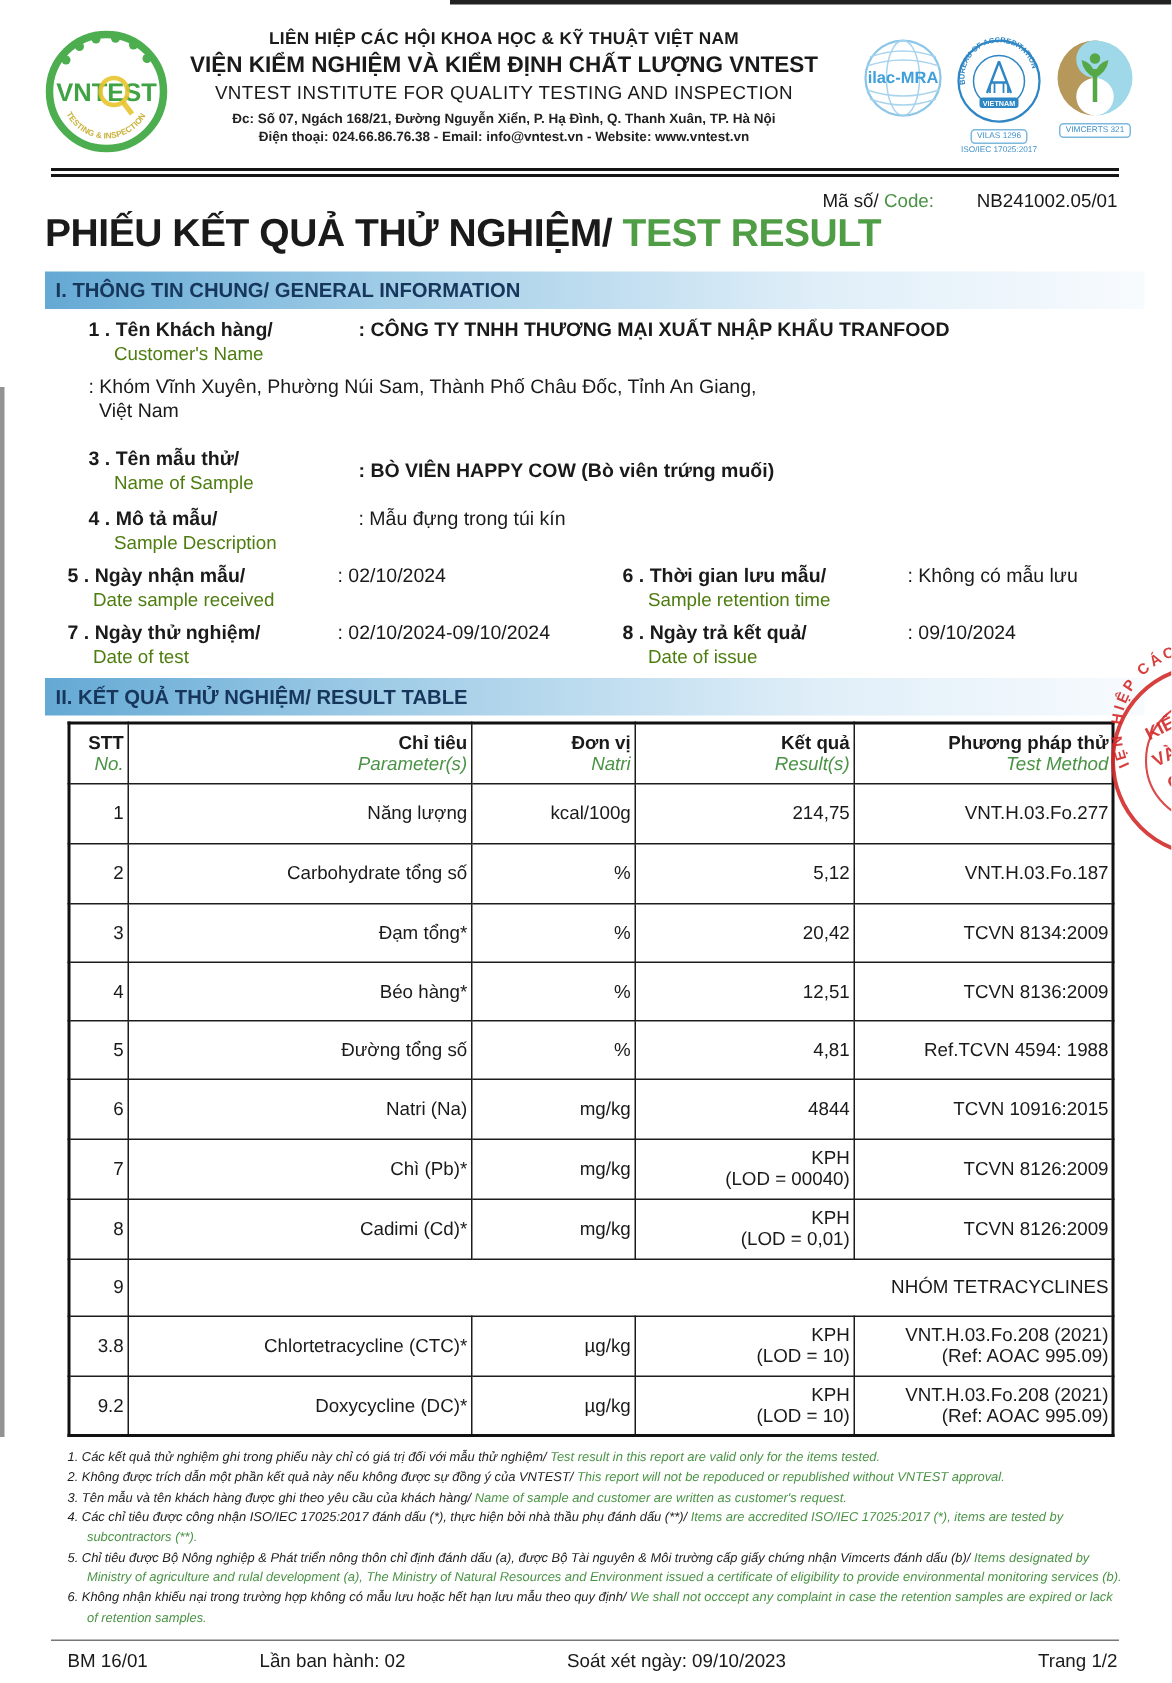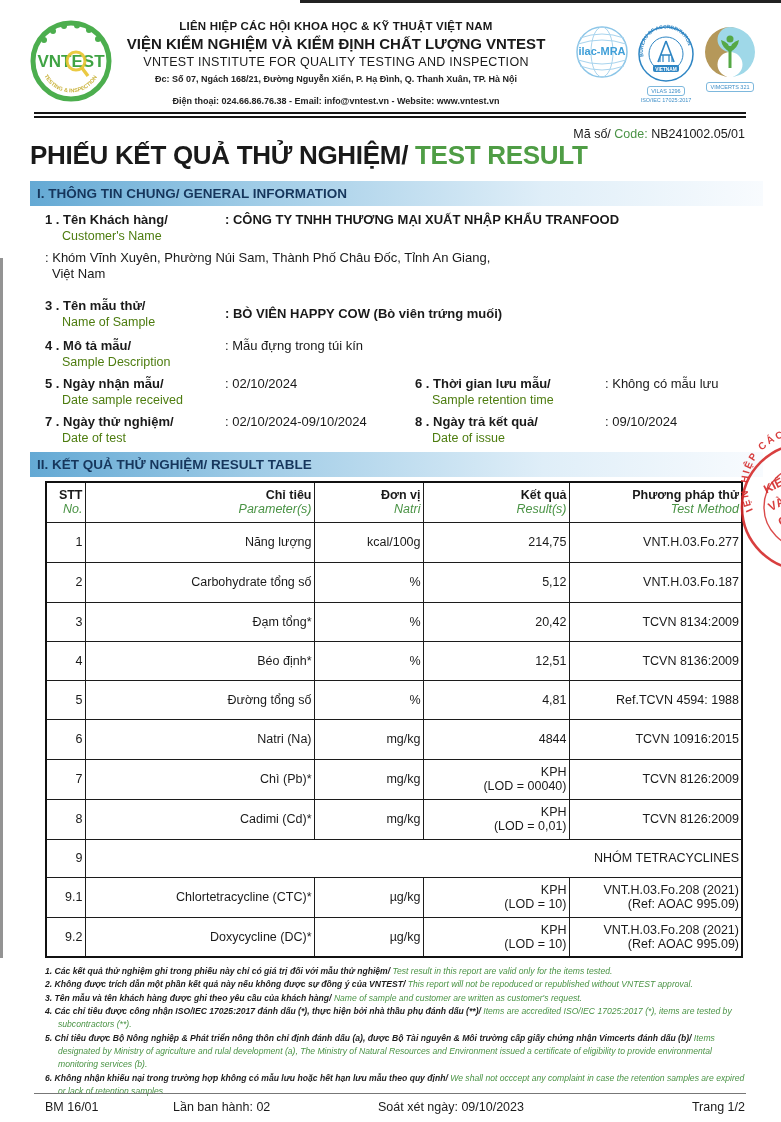--- a/index.html
+++ b/index.html
@@ -12,45 +12,45 @@
   .artifact-left { position:absolute; left:0; top:258px; width:3px; height:700px; background:#3a3a3a; opacity:.55; }
 
   
   .header { position:absolute; top:12px; left:28px; width:730px; display:flex; align-items:flex-start; }
   .logo-vntest { width:86px; height:86px; flex:0 0 86px; margin-top:6px; }
   .org { flex:1; text-align:center; padding-top:8px; }
   .org-l1 { font-size:11.5px; font-weight:bold; letter-spacing:.2px; }
   .org-l2 { font-size:15px; font-weight:bold; margin-top:3px; }
   .org-l3 { font-size:12.5px; margin-top:3px; letter-spacing:.3px; }
   .org-l4 { font-size:9px; font-weight:bold; margin-top:5px; color:#222; }
-  .org-l5 { font-size:9px; font-weight:bold; margin-top:12px; color:#222; }
+  .org-l5 { font-size:9px; font-weight:bold; margin-top:2px; color:#222; }
   .badges { flex:0 0 200px; display:flex; justify-content:flex-end; gap:6px; padding-top:12px; }
   .badge-col { display:flex; flex-direction:column; align-items:center; }
   .badge-label { font-size:5.5px; color:#3f8fc8; border:1px solid #7db8dd; border-radius:3px; padding:1px 3px; margin-top:2px; white-space:nowrap; }
   .badge-sub { font-size:5.5px; color:#3f8fc8; margin-top:1px; white-space:nowrap; }
 
   .double-rule { position:absolute; top:112px; left:34px; width:712px; height:6px; border-top:2px solid #151515; border-bottom:2px solid #151515; }
 
   .code-line { position:absolute; top:126px; right:36px; font-size:12.5px; }
   .code-line .vi { color:#1a1a1a; }
   .code-line .en { color:#4a9345; }
-  .code-line .val { color:#1a1a1a; margin-left:0; }
+  .code-line .val { color:#1a1a1a; margin-left:25px; }
 
   .doc-title { position:absolute; top:140px; left:30px; font-size:26px; font-weight:bold; letter-spacing:-.3px; }
   .doc-title .en { color:#4f9d45; }
 
   .section-bar { position:absolute; left:30px; width:733px; height:25px; line-height:25px; padding-left:7px;
     background:linear-gradient(90deg,#64a9d4 0%,#9ecbe6 30%,#dfeef8 70%,#f8fbfe 100%);
     color:#16365c; font-size:13.5px; font-weight:bold; }
   .bar1 { top:181px; }
   .bar2 { top:452px; }
 
   
   .info { position:absolute; top:212px; left:45px; width:706px; font-size:13px; }
-  .info-row { display:flex; }
+  .info-row { display:flex;margin-left:14px; }
   .info-row.h38{height:38px} .info-row.h48{height:48px} .info-row.h40{height:40px}
   .pair-row { display:grid; grid-template-columns:180px 190px 190px 1fr; height:38px; }
   .lbl { width:180px; flex:0 0 180px; }
   .lbl .vi { font-weight:bold; line-height:16px; }
   .lbl .en { color:#4d7c0f; line-height:16px; padding-left:17px; font-size:12.5px; }
   .val { flex:1; line-height:16px; }
   .val.bold { font-weight:bold; }
   .val .sub { padding-left:7px; }
 
   
@@ -61,21 +61,21 @@
   table.results { border:2px solid #111; }
   table.results th { height:40px; font-weight:bold; }
   th .en, td .en { display:block; color:#4a9345; font-style:italic; font-weight:normal; font-size:12.5px; }
   td.param { text-align:left; padding-left:6px; }
   tr.h40 td{height:40px} tr.h39 td{height:39px} tr.h38 td{height:38px}
   td .sub { display:block; }
 
   
   .footnotes { position:absolute; top:965px; left:45px; width:706px; list-style:none; }
   .footnotes li { font-size:8.6px; font-style:italic; line-height:1.55; padding-left:13px; text-indent:-13px; }
-  .fn-vi { color:#1d1d1d; font-weight:bold; }
+  .fn-vi { color:#1d1d1d; font-weight:normal; }
   .fn-en { color:#4a9345; }
 
   .footer-rule { position:absolute; top:1093px; left:34px; width:712px; border-top:1.5px solid #777; }
   .footer { position:absolute; top:1100px; left:45px; width:700px; height:18px; font-size:12.5px; }
   .footer span { position:absolute; white-space:nowrap; }
   .f1{left:0} .f2{left:128px} .f3{left:333px} .f4{right:0}
 
   .stamp { position:absolute; left:703px; top:422px; width:160px; height:170px; pointer-events:none; }
 </style>
 </head>
@@ -252,21 +252,21 @@
       </tr>
       <tr class="h39">
         <td>3</td>
         <td class="param">Đạm tổng*</td>
         <td>%</td>
         <td><span>20,42</span><span class="sub"></span></td>
         <td><span>TCVN 8134:2009</span><span class="sub"></span></td>
       </tr>
       <tr class="h39">
         <td>4</td>
-        <td class="param">Béo định*</td>
+        <td class="param">Béo hàng*</td>
         <td>%</td>
         <td><span>12,51</span><span class="sub"></span></td>
         <td><span>TCVN 8136:2009</span><span class="sub"></span></td>
       </tr>
       <tr class="h39">
         <td>5</td>
         <td class="param">Đường tổng số</td>
         <td>%</td>
         <td><span>4,81</span><span class="sub"></span></td>
         <td><span>Ref.TCVN 4594: 1988</span><span class="sub"></span></td>
@@ -290,21 +290,21 @@
         <td class="param">Cadimi (Cd)*</td>
         <td>mg/kg</td>
         <td><span>KPH</span><span class="sub">(LOD = 0,01)</span></td>
         <td><span>TCVN 8126:2009</span><span class="sub"></span></td>
       </tr>
       <tr class="h38">
         <td>9</td>
         <td class="param" colspan="4">NHÓM TETRACYCLINES</td>
       </tr>
       <tr class="h40">
-        <td>9.1</td>
+        <td>3.8</td>
         <td class="param">Chlortetracycline (CTC)*</td>
         <td>µg/kg</td>
         <td><span>KPH</span><span class="sub">(LOD = 10)</span></td>
         <td><span>VNT.H.03.Fo.208 (2021)</span><span class="sub">(Ref: AOAC 995.09)</span></td>
       </tr>
       <tr class="h40">
         <td>9.2</td>
         <td class="param">Doxycycline (DC)*</td>
         <td>µg/kg</td>
         <td><span>KPH</span><span class="sub">(LOD = 10)</span></td>

